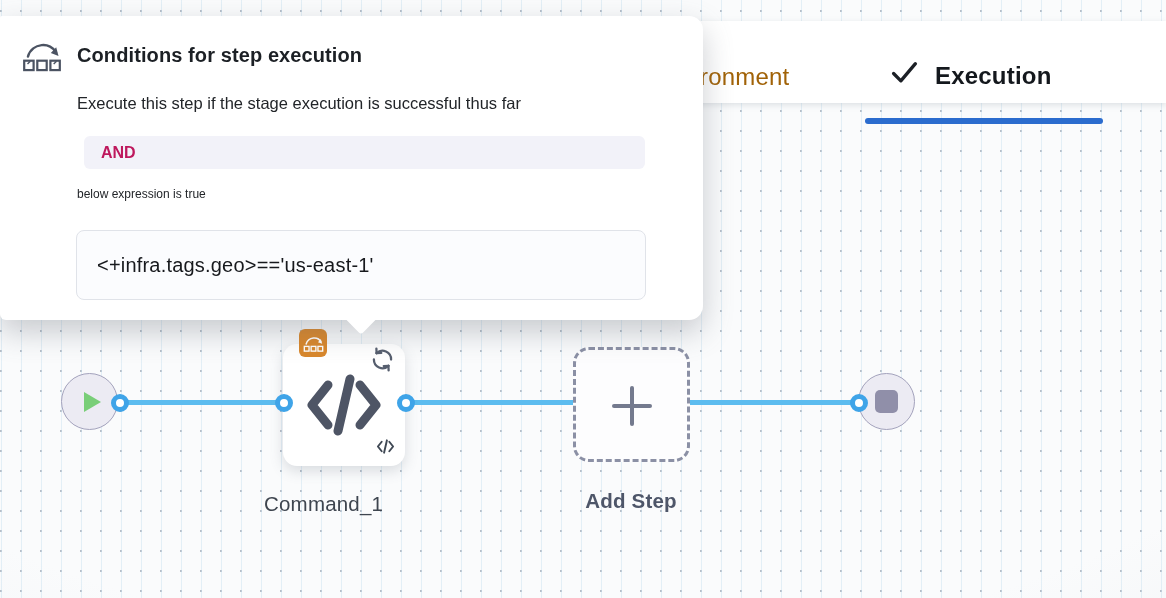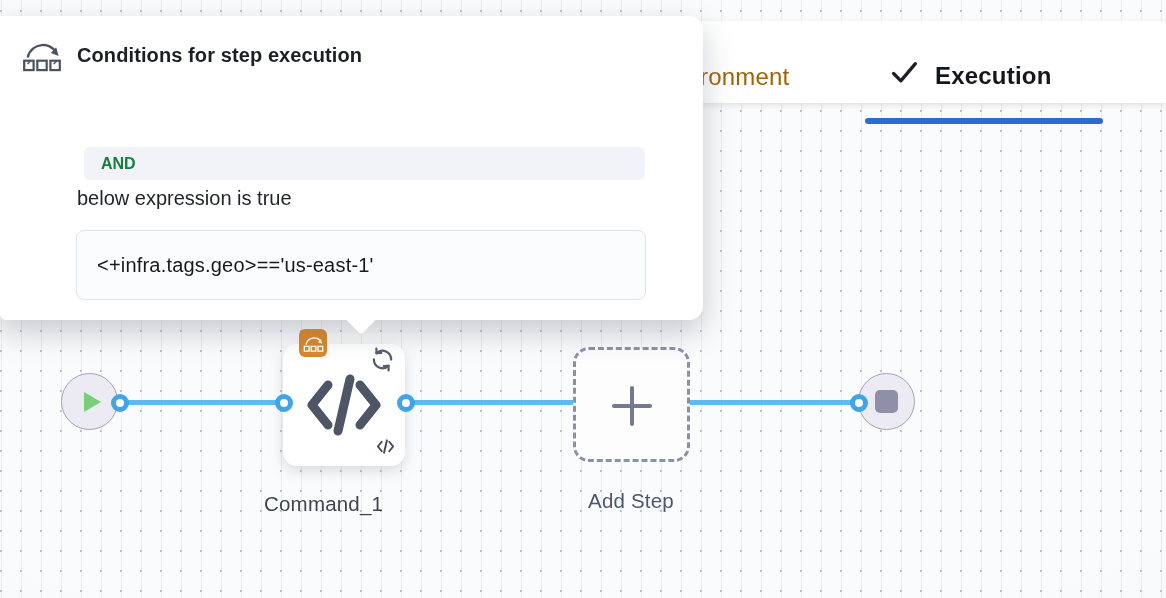--- a/index.html
+++ b/index.html
@@ -60,28 +60,28 @@
   .popover-icon { position: absolute; left: 22px; top: 21px; }
   .popover-title {
     position: absolute; left: 77px; top: 28px;
     font-size: 20px; font-weight: 700; color: #1c2025; letter-spacing: 0.1px;
   }
   .popover-desc {
     position: absolute; left: 77px; top: 78px;
     font-size: 16.5px; color: #222529; white-space: nowrap;
   }
   .operator-chip {
-    position: absolute; left: 84px; top: 131px; width: 561px; height: 33px;
+    position: absolute; left: 84px; top: 120px; width: 561px; height: 33px;
     background: #f2f2f9; border-radius: 6px;
     line-height: 33px; padding-left: 17px;
-    font-size: 16px; font-weight: 700; color: #15803d;
+    font-size: 16px; font-weight: 700; color: #be185d;
   }
   .expr-label {
     position: absolute; left: 77px; top: 171px;
-    font-size: 20px; color: #222529;
+    font-size: 12px; color: #222529;
   }
   .expr-box {
     position: absolute; left: 76px; top: 214px; width: 570px; height: 70px;
     background: #fbfcfe; border: 1px solid #e0e3e9; border-radius: 8px;
     display: flex; align-items: center; padding-left: 20px;
     font-size: 20px; color: #17191d; letter-spacing: 0.2px;
   }
 
   
   .edge {
@@ -126,21 +126,21 @@
   }
   .plus-h { position: absolute; left: 36px; top: 54px; width: 40px; height: 3.5px; background: #747a8e; border-radius: 2px; }
   .plus-v { position: absolute; left: 54px; top: 36px; width: 3.5px; height: 40px; background: #747a8e; border-radius: 2px; }
 
   .step-label {
     position: absolute; top: 492px; left: 264px; width: 160px;
     font-size: 20.5px; color: #3e454f; letter-spacing: 0.2px; z-index: 2;
   }
   .add-label {
     position: absolute; top: 489px; left: 561px; width: 140px;
-    text-align: center; font-size: 20.5px; color: #4e5669; letter-spacing: 0.2px; z-index: 2;
+    text-align: center; font-size: 20.5px; color: #4e5669; letter-spacing: 0.2px; z-index: 2; font-weight: bold;
   }
 </style>
 </head>
 <body>
 
 <div class="canvas"></div>
 <div class="vignette"></div>
 
 <div class="tabbar">
   <span class="tab-env">ronment</span>
@@ -223,16 +223,17 @@
       <rect x="2.2" y="23.2" width="9.4" height="9.4" stroke="#4b5362" stroke-width="2.2"></rect>
       <rect x="15.3" y="23.2" width="9.4" height="9.4" stroke="#4b5362" stroke-width="2.2"></rect>
       <rect x="28.4" y="23.2" width="9.4" height="9.4" stroke="#4b5362" stroke-width="2.2"></rect>
       <path d="M5.5,26.5 l2.8,-2.8" stroke="#4b5362" stroke-width="1.4"></path>
       <path d="M31.7,26.5 l2.8,-2.8" stroke="#4b5362" stroke-width="1.4"></path>
       <path d="M6,19 C10,5 29,4 34,15" stroke="#4b5362" stroke-width="2.5" stroke-linecap="round"></path>
       <polygon points="36.5,18.5 28.8,15.6 34.2,9.8" fill="#4b5362"></polygon>
     </svg>
   </div>
   <div class="popover-title">Conditions for step execution</div>
+  <div class="popover-desc">Execute this step if the stage execution is successful thus far</div>
   <div class="operator-chip">AND</div>
   <div class="expr-label">below expression is true</div>
   <div class="expr-box">&lt;+infra.tags.geo&gt;=='us-east-1'</div>
 </div>
 
 </body></html>

